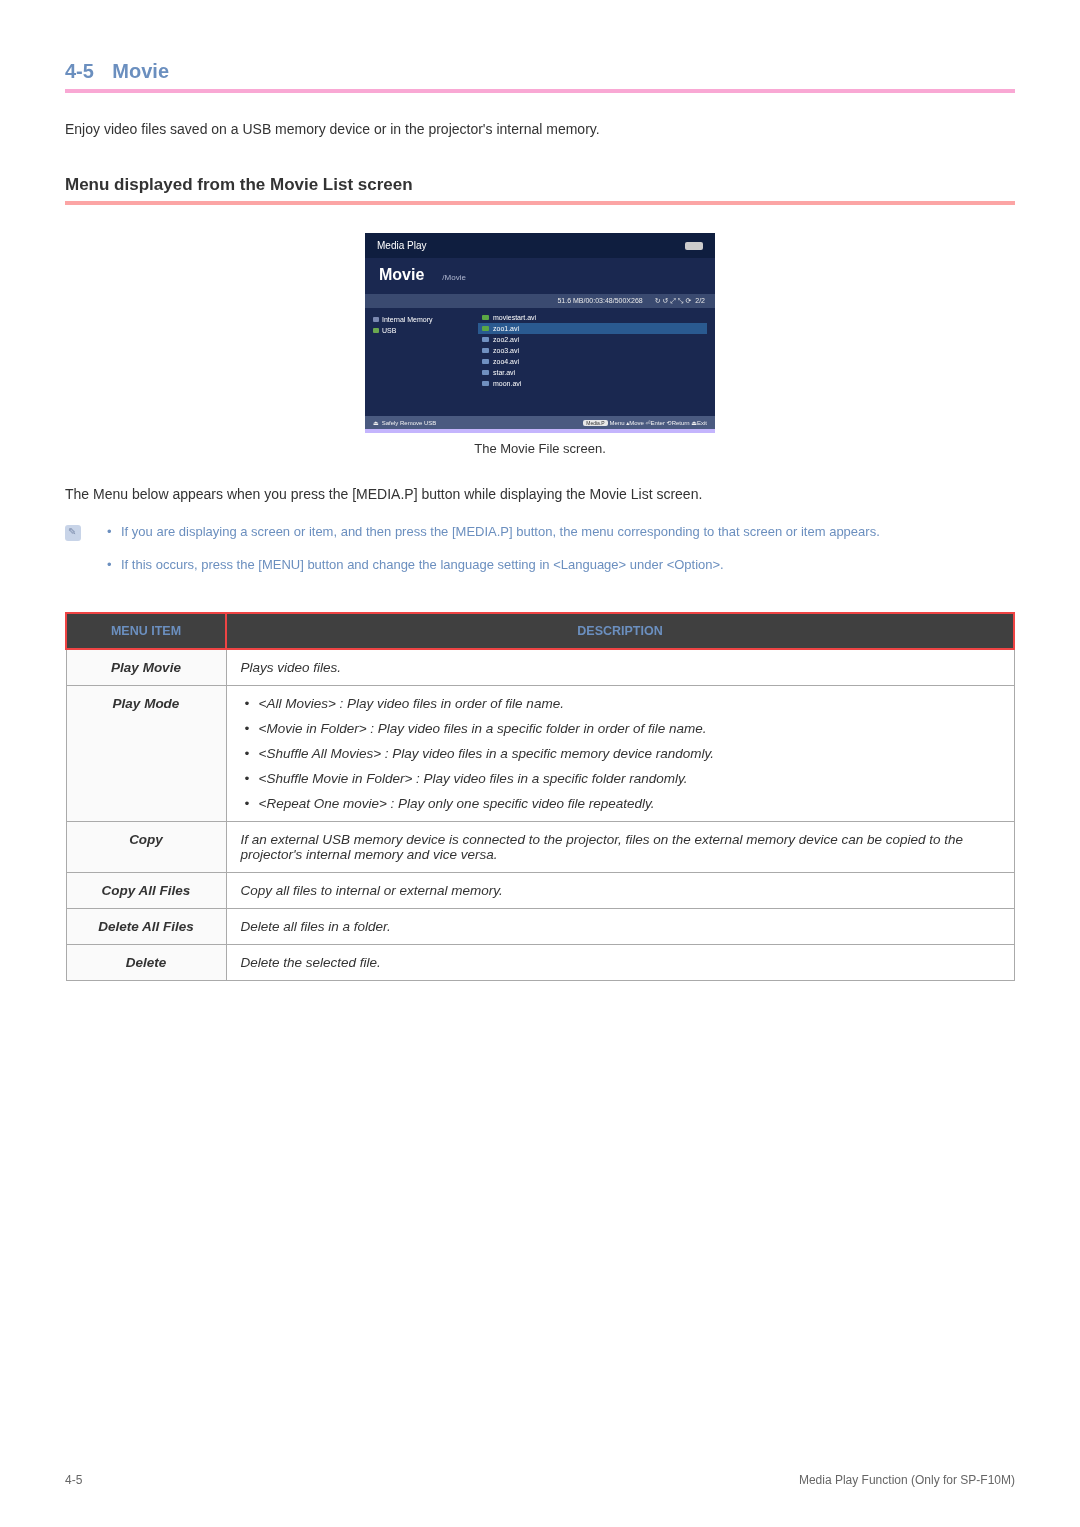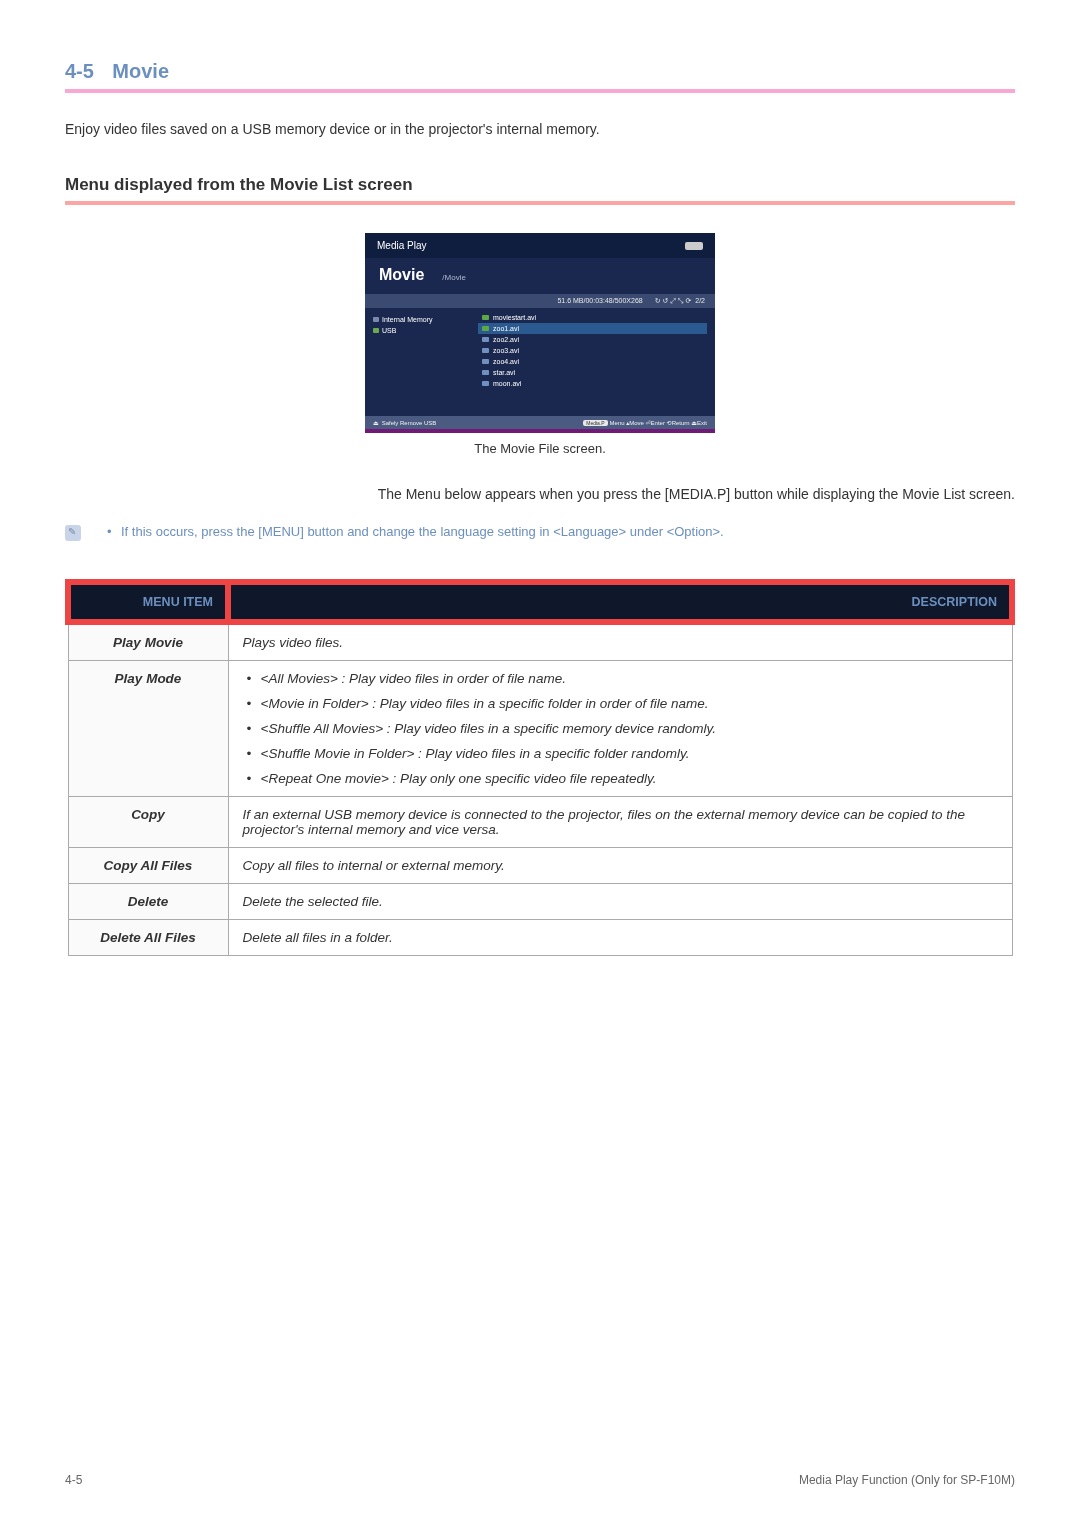--- a/index.html
+++ b/index.html
@@ -47,21 +47,21 @@
       padding-bottom: 6px;
       margin-bottom: 28px;
     }
     .screenshot-container {
       text-align: center;
       margin-bottom: 8px;
     }
     .media-play-screenshot {
       width: 350px;
       height: 200px;
-      background: #701a75;
+      background: #c4b5fd;
       margin: 0 auto;
       position: relative;
       font-size: 9px;
       color: #fff;
     }
     .mp-header {
       background: #0f1e3f;
       padding: 7px 12px;
       display: flex;
       justify-content: space-between;
@@ -184,21 +184,20 @@
     .caption {
       text-align: center;
       font-size: 13px;
       color: #333;
       margin-bottom: 30px;
     }
     .body-text {
       font-size: 14px;
       color: #333;
       margin-bottom: 20px;
-      text-align: right;
     }
     .note-block {
       display: flex;
       align-items: flex-start;
       gap: 18px;
       margin-bottom: 24px;
     }
     .note-icon {
       width: 16px;
       height: 16px;
@@ -236,26 +235,26 @@
     }
     .note-list li .indent {
       display: block;
     }
     .menu-table {
       width: 100%;
       border-collapse: collapse;
       font-size: 13.5px;
     }
     .menu-table th {
-      border: 6px solid #ef4444;
+      border: 2px solid #ef4444;
       padding: 10px 12px;
       color: #6B8FBF;
       font-weight: bold;
-      text-align: right;
-      background: #0f172a;
+      text-align: center;
+      background: #404040;
       font-size: 12.5px;
     }
     .menu-table td {
       border: 1px solid #aaa;
       padding: 10px 14px;
       vertical-align: top;
       color: #333;
       font-style: italic;
     }
     .menu-table td:first-child {
@@ -374,20 +373,21 @@
   </div>
 </div>
 
 <p class="caption">The Movie File screen.</p>
 
 <p class="body-text">The Menu below appears when you press the [MEDIA.P] button while displaying the Movie List screen.</p>
 
 <div class="note-block">
   <div class="note-icon"></div>
   <ul class="note-list">
+    <li>If you are displaying a screen or item, and then press the [MEDIA.P] button, the menu corresponding to that screen or item appears.</li>
     <li>
       <span class="indent">If this occurs, press the [MENU] button and change the language setting in &lt;Language&gt; under &lt;Option&gt;.</span>
     </li>
   </ul>
 </div>
 
 <table class="menu-table">
   <thead>
     <tr>
       <th>MENU ITEM</th>
@@ -413,26 +413,26 @@
     </tr>
     <tr>
       <td>Copy</td>
       <td>If an external USB memory device is connected to the projector, files on the external memory device can be copied to the projector's internal memory and vice versa.</td>
     </tr>
     <tr>
       <td>Copy All Files</td>
       <td>Copy all files to internal or external memory.</td>
     </tr>
     <tr>
+      <td>Delete All Files</td>
+      <td>Delete all files in a folder.</td>
+    </tr>
+    <tr>
       <td>Delete</td>
       <td>Delete the selected file.</td>
-    </tr>
-    <tr>
-      <td>Delete All Files</td>
-      <td>Delete all files in a folder.</td>
     </tr>
   </tbody>
 </table>
 
 <div class="page-footer">
   <span>4-5</span>
   <span>Media Play Function (Only for SP-F10M)</span>
 </div>
 
 </body></html>

